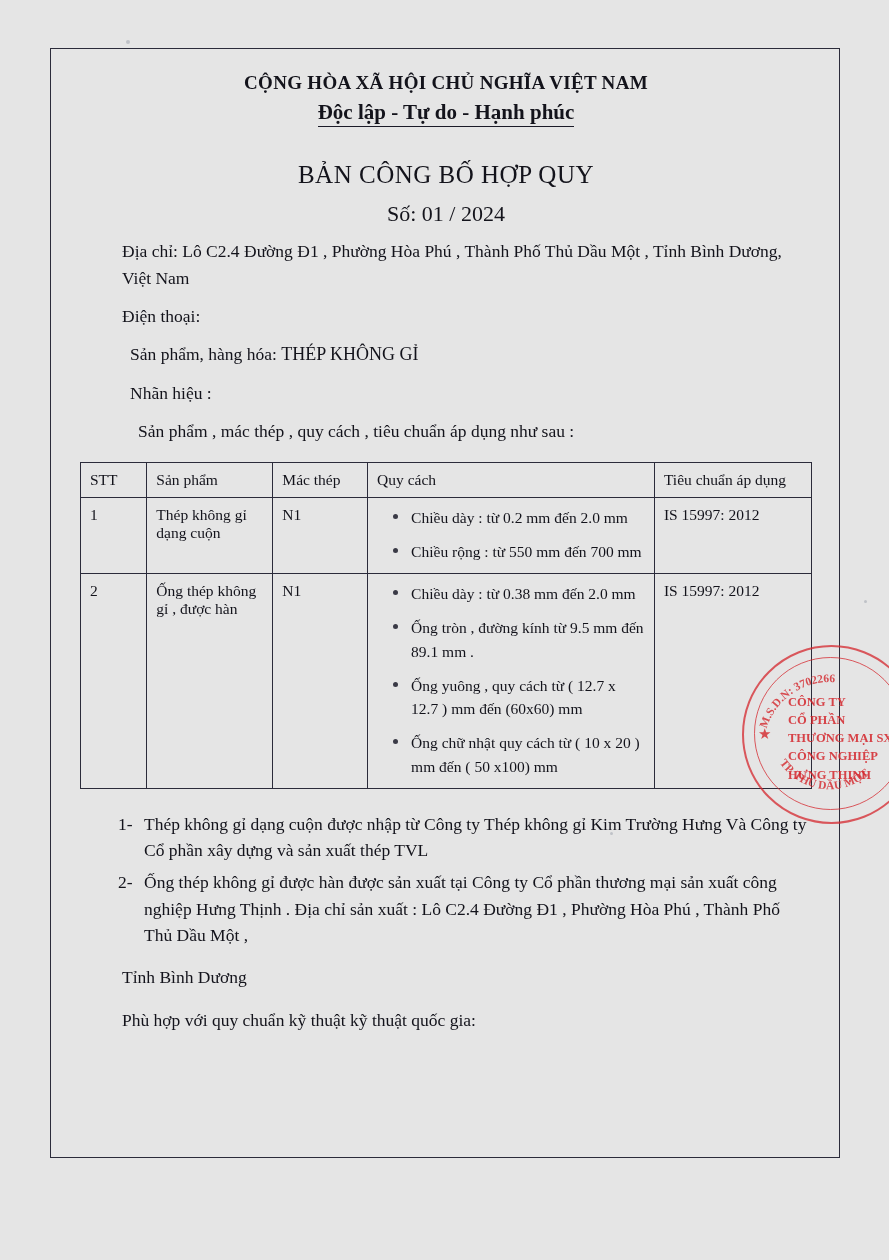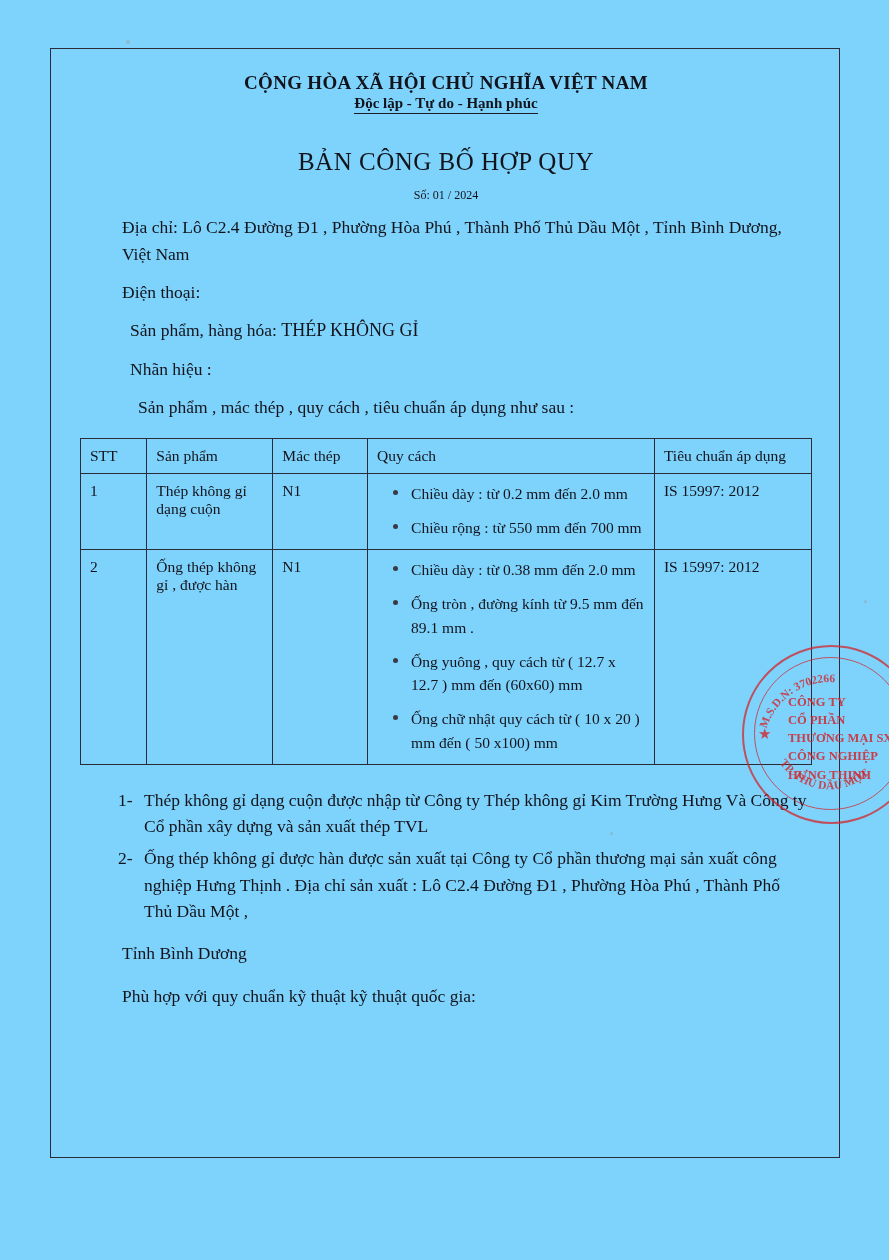--- a/index.html
+++ b/index.html
@@ -13,21 +13,21 @@
     position: relative;
     font-family: "Liberation Serif", serif;
     color: #13131b;
     overflow: hidden;
   }
   .page {
     position: absolute;
     left: 0; top: 0;
     width: 889px;
     height: 1260px;
-    background: #7dd3fc;
+    background: #e5e5e5;
   }
   .doc-border {
     position: absolute;
     left: 50px;
     top: 48px;
     width: 790px;
     height: 1110px;
     border: 1.5px solid #2b2b3a;
     box-sizing: border-box;
   }
@@ -41,33 +41,34 @@
   }
   .center { text-align: center; }
   .national-title {
     font-weight: bold;
     font-size: 19px;
     letter-spacing: 0.3px;
     margin-top: 10px;
   }
   .national-sub {
     font-weight: bold;
-    font-size: 15px;
+    font-size: 21px;
+    margin-top: 6px;
     display: inline-block;
     border-bottom: 1.3px solid #1b1b28;
     padding-bottom: 1px;
   }
   .doc-title {
     font-weight: normal;
     font-size: 25px;
     margin-top: 34px;
     letter-spacing: 0.5px;
   }
   .doc-number {
-    font-size: 12px;
+    font-size: 22px;
     margin-top: 12px;
   }
   .line {
     font-size: 17.5px;
     line-height: 1.55;
     margin-top: 11px;
   }
   .indent1 { padding-left: 42px; }
   .indent2 { padding-left: 50px; }
   .indent3 { padding-left: 58px; }

